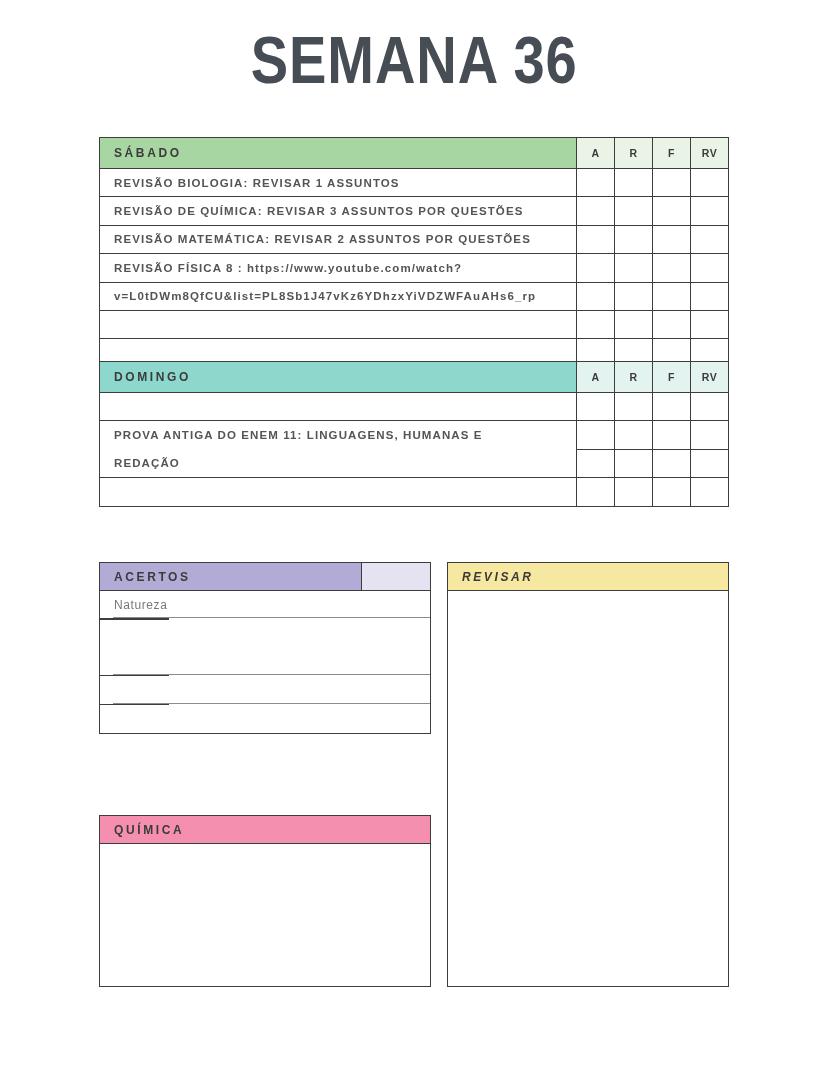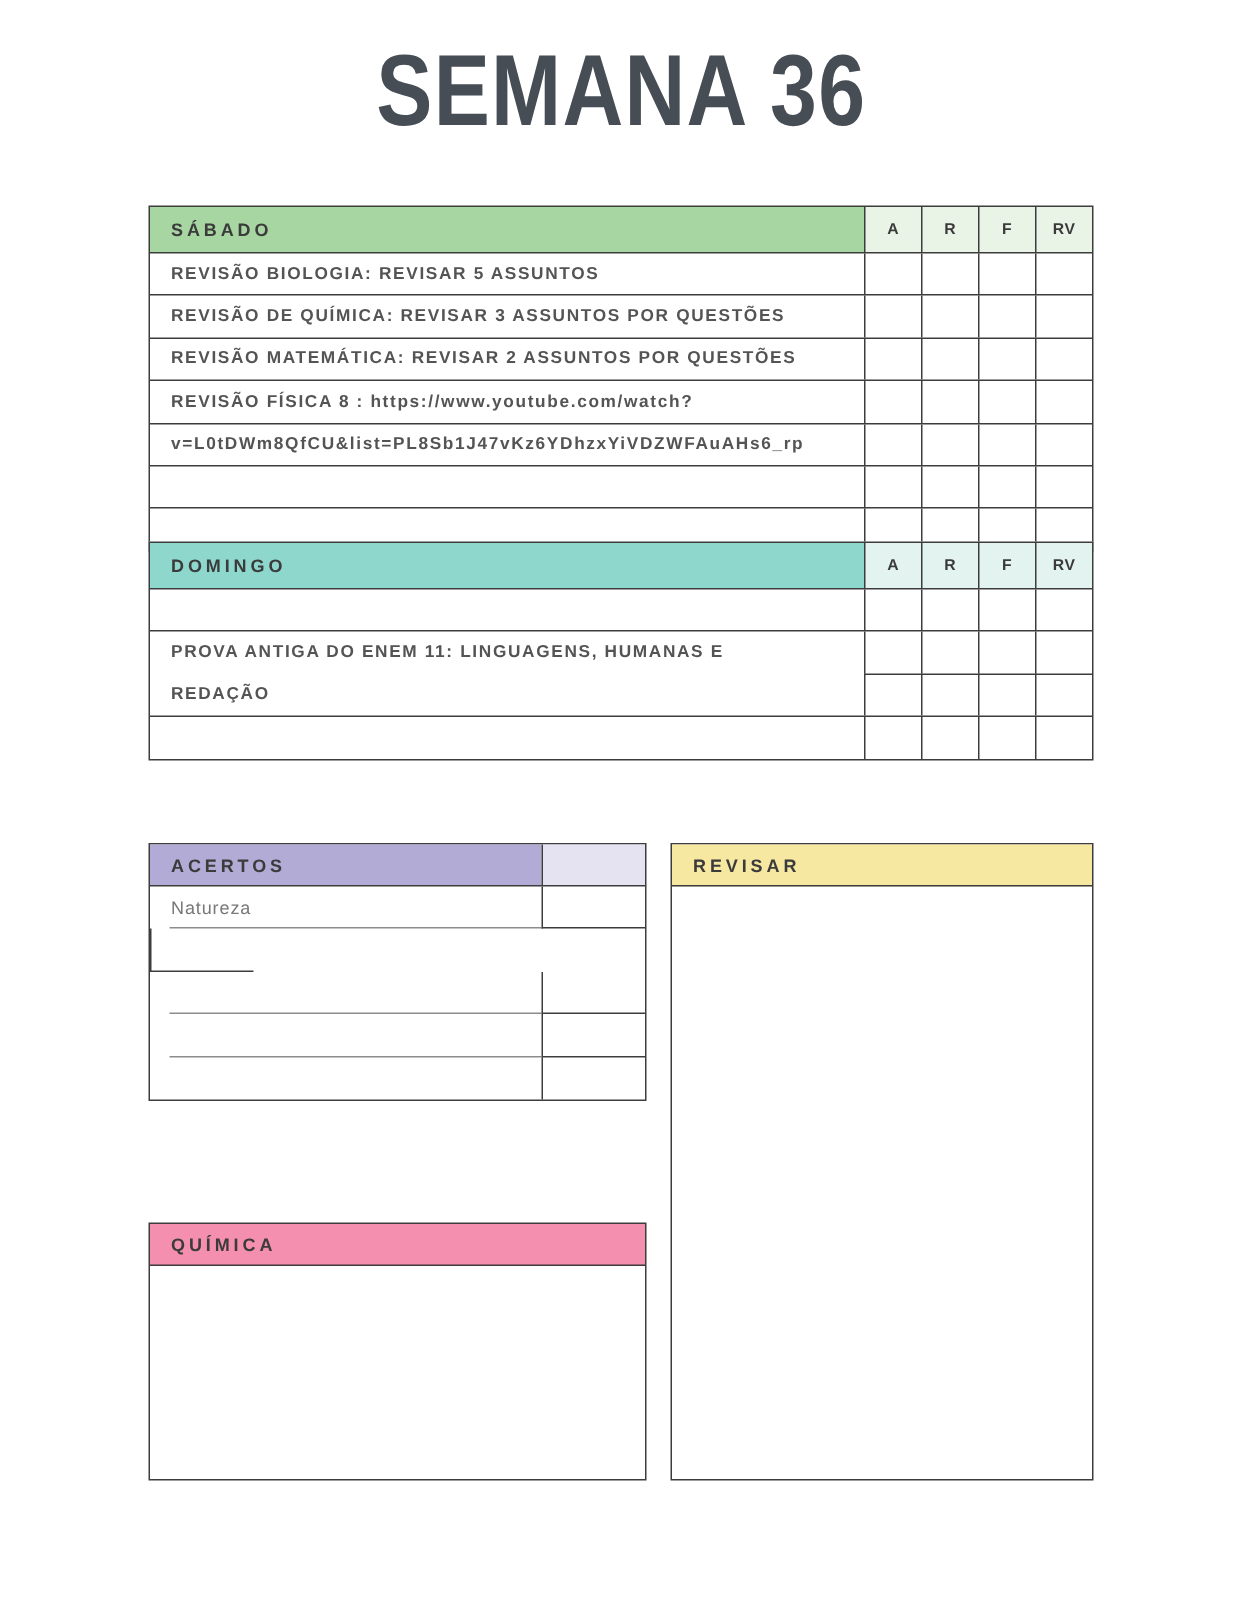--- a/index.html
+++ b/index.html
@@ -46,27 +46,27 @@
   .mini-grid { display:grid; grid-template-columns:repeat(4,38px); grid-template-rows:1fr 1fr; }
   .mini-grid .gcell { border-left:1px solid var(--border,#3d3d3d); }
   .mini-grid .gcell.r2 { border-top:1px solid var(--border,#3d3d3d); }
 
   .green       { background:var(--saturday-header,#a8d6a2); }
   .green-light { background:var(--saturday-cols,#e9f3e6); }
   .teal        { background:var(--sunday-header,#8dd7cc); }
   .teal-light  { background:var(--sunday-cols,#e3f3f0); }
   .purple      { background:var(--acertos-header,#b2abd6); }
   .purple-light{ background:var(--acertos-cell,#e5e2f2); }
-  .yellow      { background:var(--revisar-header,#f6e7a1); }
+  .yellow      { background:var(--revisar-header,#f6e7a1);font-style:italic; }
   .pink        { background:var(--duvidas-header,#f48fb0); }
 
   
   .acertos .thead { height:28px; border-bottom:1px solid var(--border,#3d3d3d); }
   .acertos .th-wide { width:69px; border-left:1px solid var(--border,#3d3d3d); }
-  .arow { display:flex; height:28.4px; }
+  .arow { display:flex; height:28.4px;flex-direction:column; }
   .a-label {
     flex:1; position:relative; display:flex; align-items:center; padding-left:14px;
     font-size:12px; color:#787878; letter-spacing:0.6px;
   }
   .arow:not(:last-child) .a-label::after {
     content:""; position:absolute; left:13px; right:0; bottom:0; height:1px; background:#8c8c8c;
   }
   .a-value { width:69px; border-left:1px solid var(--border,#3d3d3d); }
   .arow:not(:last-child) .a-value { border-bottom:1px solid var(--border,#3d3d3d); }
 
@@ -90,21 +90,21 @@
 
   <section class="tbl" style="left:99px; top:137px; width:630px;">
     <div class="thead">
       <div class="th-label green">SÁBADO</div>
       <div class="th-mini green-light">A</div>
       <div class="th-mini green-light">R</div>
       <div class="th-mini green-light">F</div>
       <div class="th-mini green-light">RV</div>
     </div>
     <div class="trow">
-      <div class="td-label">REVISÃO BIOLOGIA: REVISAR 5 ASSUNTOS</div>
+      <div class="td-label">REVISÃO BIOLOGIA: REVISAR 1 ASSUNTOS</div>
       <div class="td-mini"></div>
       <div class="td-mini"></div>
       <div class="td-mini"></div>
       <div class="td-mini"></div>
     </div>
     <div class="trow">
       <div class="td-label">REVISÃO DE QUÍMICA: REVISAR 3 ASSUNTOS POR QUESTÕES</div>
       <div class="td-mini"></div>
       <div class="td-mini"></div>
       <div class="td-mini"></div>

